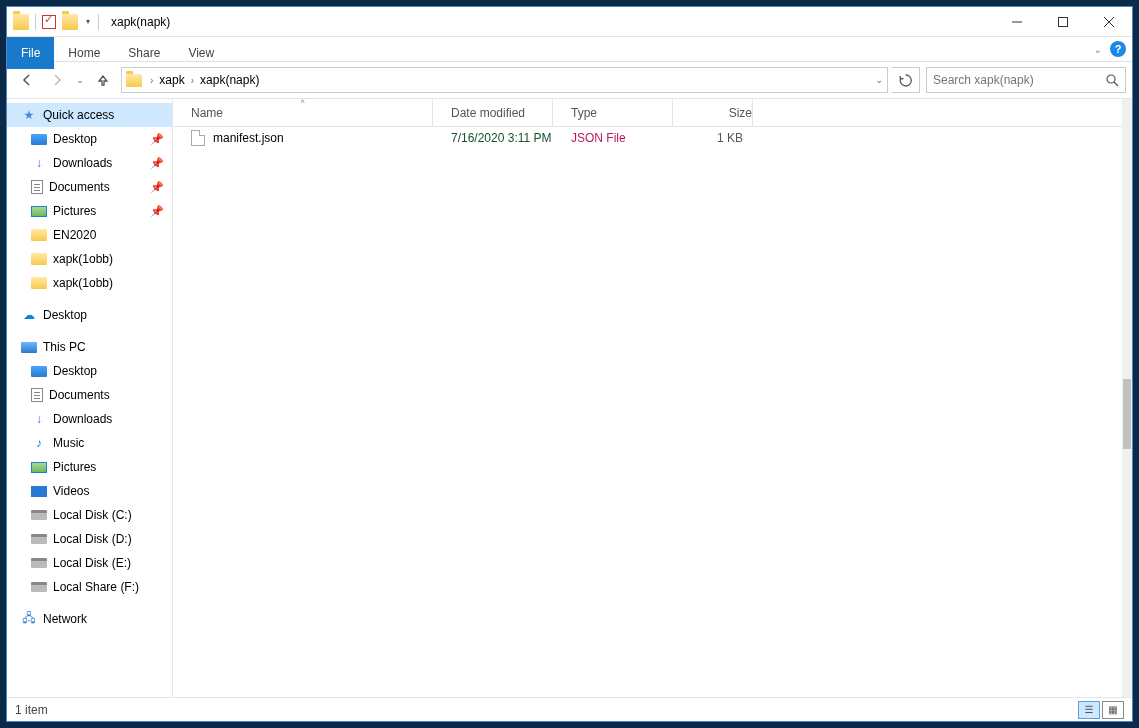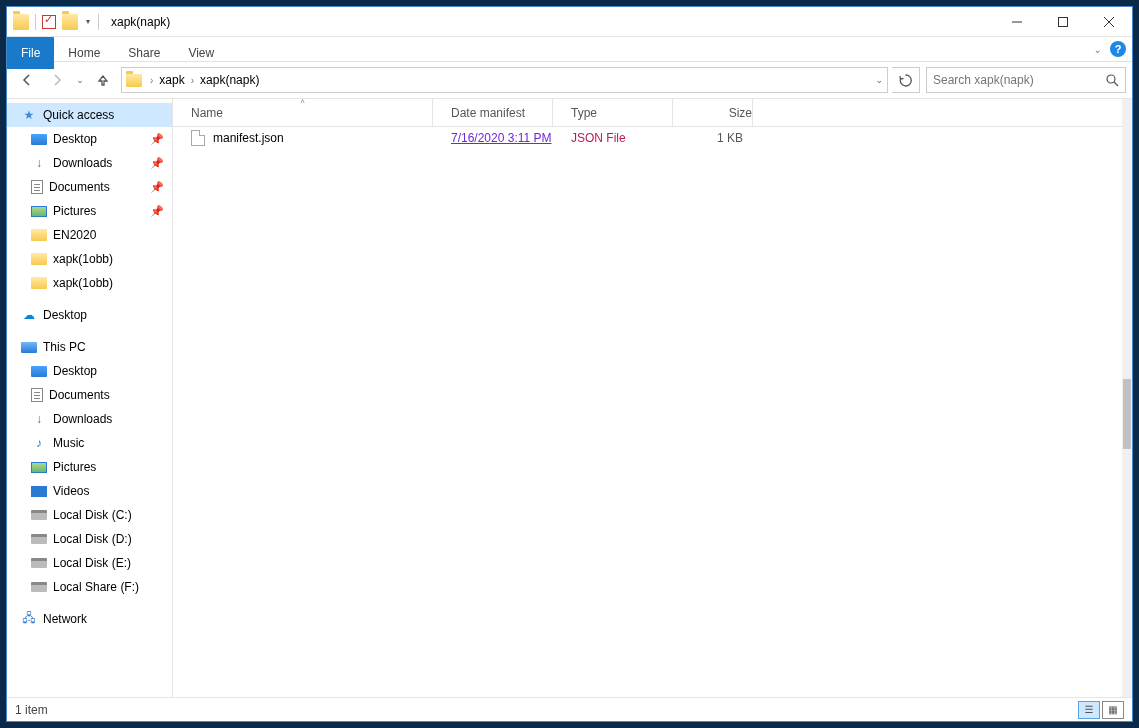--- a/index.html
+++ b/index.html
@@ -75,21 +75,21 @@
 .col { padding-left:18px; border-right:1px solid #e5e5e5; height:100%; display:flex; align-items:center;}
 .col.name { width:260px; position:relative;}
 .col.date { width:120px;}
 .col.type { width:120px;}
 .col.size { width:80px; justify-content:flex-end;}
 .sort-arrow { position:absolute; left:50%; top:-2px; transform:translateX(-50%); font-size:8px; color:#888;}
 .files { flex:1; }
 .file-row { display:flex; height:22px; align-items:center; }
 .fcell { padding-left:18px; }
 .fcell.name { width:260px; display:flex; align-items:center; gap:8px;}
-.fcell.date { width:120px; color:#6d28d9;text-decoration:underline;}
+.fcell.date { width:120px; color:#14532d;}
 .fcell.type { width:120px; color:#be185d;}
 .fcell.size { width:80px; color:#555; text-align:right; padding-right:10px;}
 .file-ico { width:14px; height:16px; border:1px solid #aaa; background:#fff; position:relative;}
 .file-ico::before { content:""; position:absolute; right:-1px; top:-1px; width:5px; height:5px; background:#fff; border-left:1px solid #aaa; border-bottom:1px solid #aaa;}
 .scrollbar-right { position:absolute; right:0; top:0; bottom:0; width:10px; background:#f0f0f0; }
 .scrollbar-right .thumb { position:absolute; left:1px; right:1px; top:280px; height:70px; background:#c1c1c1; }
 
 
 .statusbar { height:24px; border-top:1px solid #e5e5e5; display:flex; align-items:center; padding:0 8px; color:#444;}
 .status-right { margin-left:auto; display:flex; gap:2px;}
@@ -293,21 +293,21 @@
       </div>
     </div>
 
     <div class="content">
       <div class="columns">
         <div class="col name">
           <span>Name</span>
           <span class="sort-arrow">˄</span>
         </div>
         <div class="col date">
-            <span>Date manifest</span>
+            <span>Date modified</span>
           </div>
         <div class="col type">
             <span>Type</span>
           </div>
         <div class="col size">
             <span>Size</span>
           </div>
       </div>
       <div class="files" id="file-rows">
           <div class="file-row">

